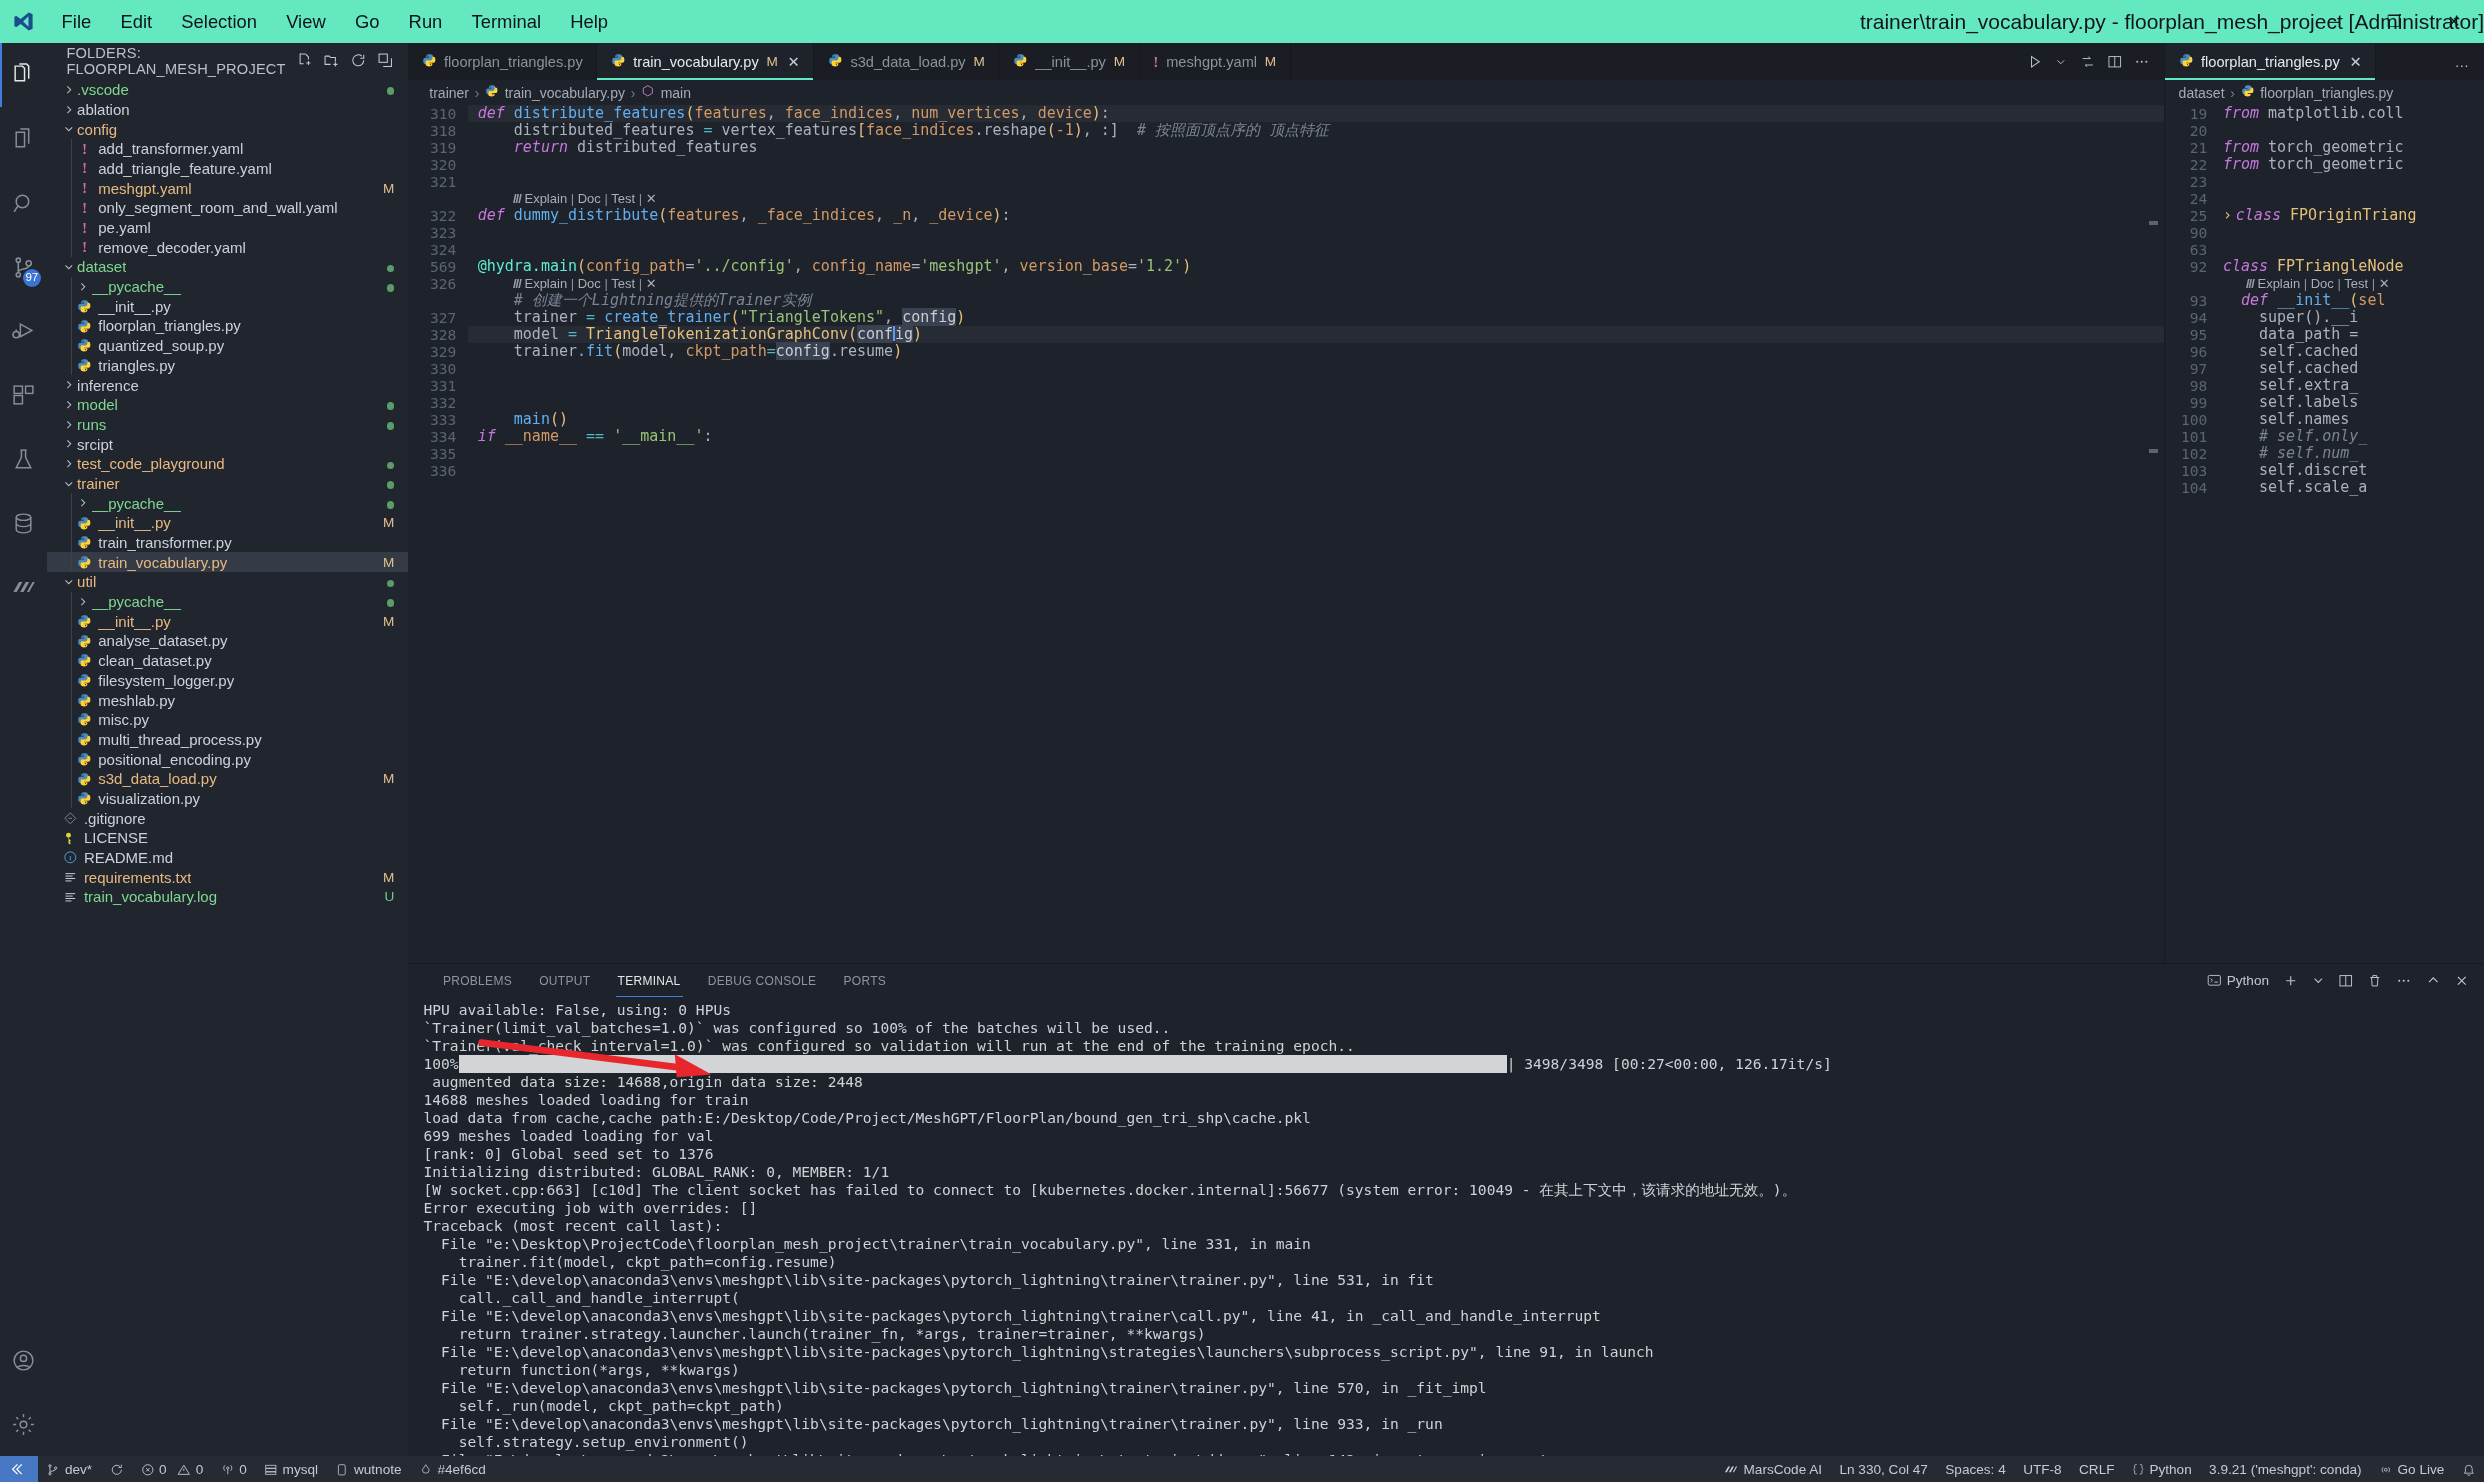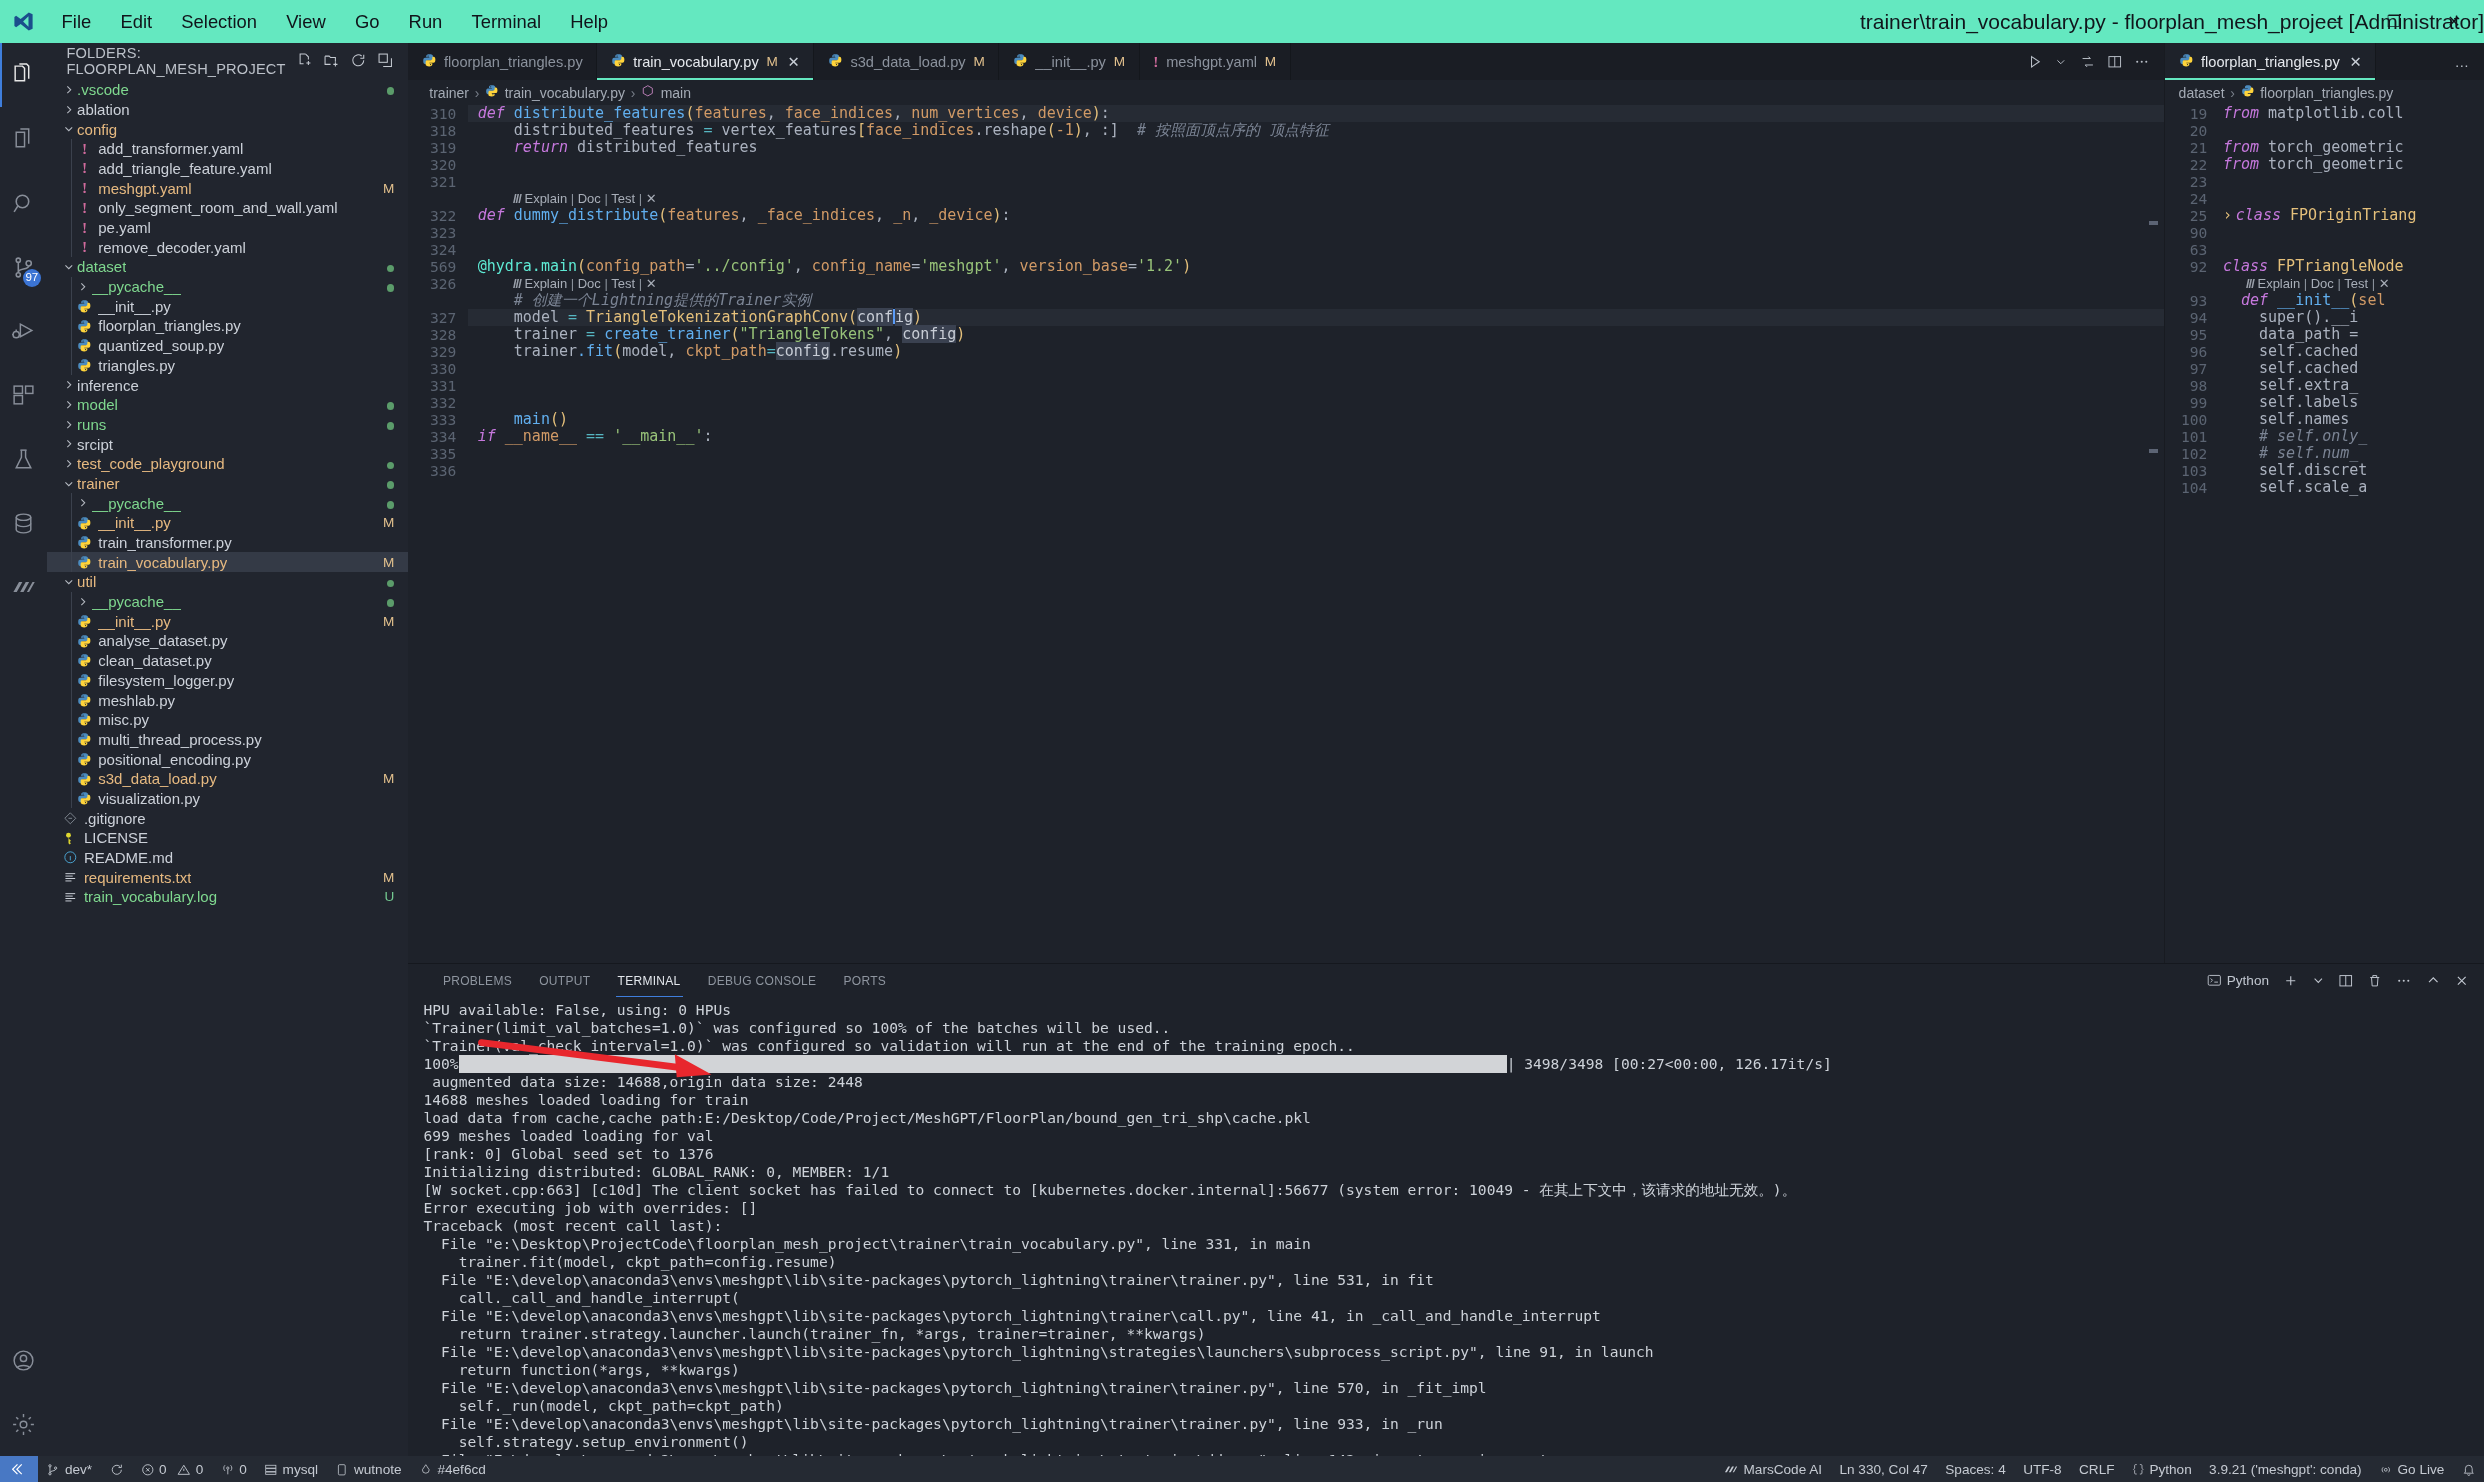--- a/index.html
+++ b/index.html
@@ -869,22 +869,22 @@
                 <div class="cl"><span style="padding-left:9.7px">    <span class="k">return </span><span class="tx">distributed_features</span></span></div>
                 <div class="cl"><span style="padding-left:9.7px"></span></div>
                 <div class="cl"><span style="padding-left:9.7px"></span></div>
                 <div class="lens"><span class="mc">///</span> <b>Explain</b> | <b>Doc</b> | <b>Test</b> | <b>✕</b></div>
                 <div class="cl"><span style="padding-left:9.7px"><span class="k">def </span><span class="fn">dummy_distribute</span><span class="par">(</span><span class="vr">features</span><span class="tx">, </span><span class="vr">_face_indices</span><span class="tx">, </span><span class="vr">_n</span><span class="tx">, </span><span class="vr">_device</span><span class="par">)</span><span class="tx">:</span></span></div>
                 <div class="cl"><span style="padding-left:9.7px"></span></div>
                 <div class="cl"><span style="padding-left:9.7px"></span></div>
                 <div class="cl"><span style="padding-left:9.7px"><span class="dec">@hydra.main</span><span class="par">(</span><span class="vr">config_path</span><span class="tx">=</span><span class="st">'../config'</span><span class="tx">, </span><span class="vr">config_name</span><span class="tx">=</span><span class="st">'meshgpt'</span><span class="tx">, </span><span class="vr">version_base</span><span class="tx">=</span><span class="st">'1.2'</span><span class="par">)</span></span></div>
                 <div class="lens"><span class="mc">///</span> <b>Explain</b> | <b>Doc</b> | <b>Test</b> | <b>✕</b></div>
                 <div class="cl"><span style="padding-left:9.7px">    <span class="cm"># 创建一个Lightning提供的Trainer实例</span></span></div>
+                <div class="cl"><span style="padding-left:9.7px">    <span class="tx">trainer </span><span class="op">=</span><span class="tx"> </span><span class="fn">create_trainer</span><span class="par">(</span><span class="st">"TriangleTokens"</span><span class="tx">, </span><span class="sel">config</span><span class="par">)</span></span></div>
                 <div class="cl hl"><span style="padding-left:9.7px">    <span class="tx">model </span><span class="op">=</span><span class="tx"> </span><span class="fo">TriangleTokenizationGraphConv</span><span class="par">(</span><span class="sel">conf</span><span class="caret"></span><span class="sel">ig</span><span class="par">)</span></span></div>
-                <div class="cl"><span style="padding-left:9.7px">    <span class="tx">trainer </span><span class="op">=</span><span class="tx"> </span><span class="fn">create_trainer</span><span class="par">(</span><span class="st">"TriangleTokens"</span><span class="tx">, </span><span class="sel">config</span><span class="par">)</span></span></div>
                 <div class="cl"><span style="padding-left:9.7px">    <span class="tx">trainer</span><span class="fn">.fit</span><span class="par">(</span><span class="tx">model</span><span class="tx">, </span><span class="vr">ckpt_path</span><span class="op">=</span><span class="sel">config</span><span class="tx">.resume</span><span class="par">)</span></span></div>
                 <div class="cl"><span style="padding-left:9.7px"></span></div>
                 <div class="cl"><span style="padding-left:9.7px"></span></div>
                 <div class="cl"><span style="padding-left:9.7px"></span></div>
                 <div class="cl"><span style="padding-left:9.7px">    <span class="fn">main</span><span class="par">()</span></span></div>
                 <div class="cl"><span style="padding-left:9.7px"><span class="k">if </span><span class="vr">__name__ </span><span class="op">==</span><span class="tx"> </span><span class="st">'__main__'</span><span class="tx">:</span></span></div>
               </div>
             <div class="mini-mark" style="top:116px;"></div>
             <div class="mini-mark" style="top:344px;"></div>
           </div>

